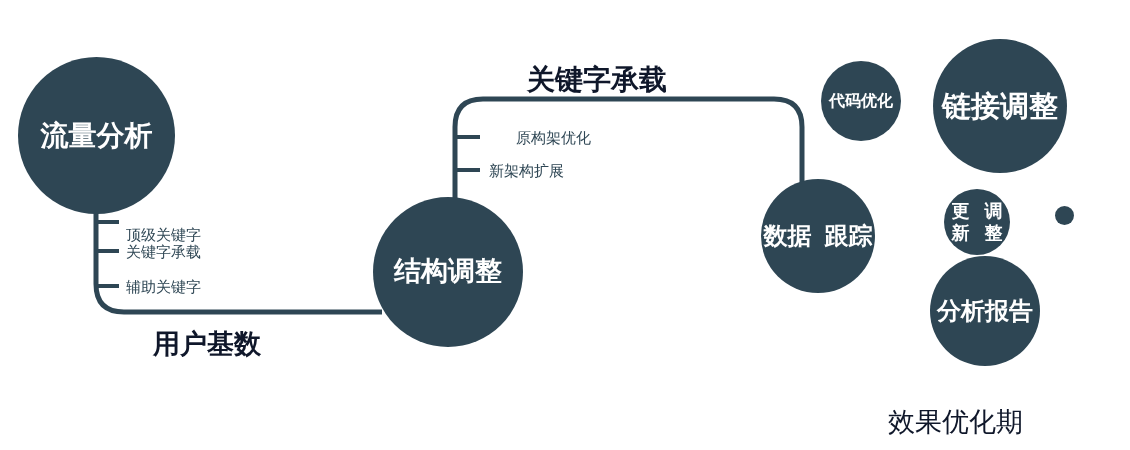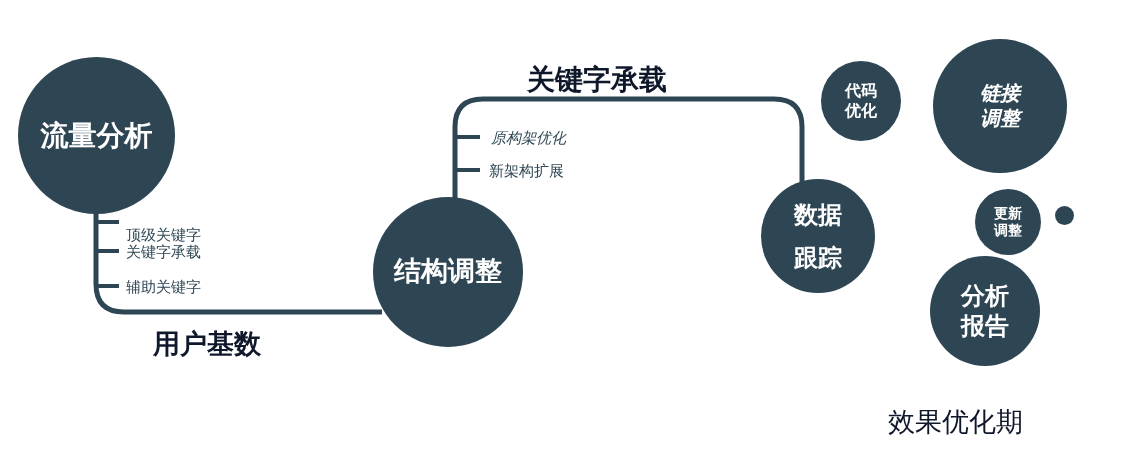--- a/index.html
+++ b/index.html
@@ -28,21 +28,21 @@
   }
   .connectors path.tick {
     stroke-width: 4;
   }
   .circle {
     position: absolute;
     border-radius: 50%;
     background: #2e4654;
     color: #ffffff;
     display: flex;
-    flex-direction: column;
+    flex-direction: row;
     align-items: center;
     justify-content: center;
     text-align: center;
     font-weight: bold;
     line-height: 1.25;
     z-index: 2;
   }
   .edge-label {
     position: absolute;
     color: #0f172a;
@@ -57,29 +57,29 @@
     white-space: nowrap;
   }
   .lbl-user-base   { left: 153px; top: 326px; font-size: 27px; font-weight: bold; }
   .lbl-keyword     { left: 527px; top: 61px;  font-size: 28px; font-weight: bold; }
   .lbl-stage       { left: 888px; top: 404px; font-size: 27px; text-align: center; }
 
   .c-traffic   { left: 18px;  top: 57px;  width: 157px; height: 157px; font-size: 28px; }
   .c-structure { left: 373px; top: 197px; width: 150px; height: 150px; font-size: 27px; }
   .c-tracking  { left: 761px; top: 179px; width: 114px; height: 114px; font-size: 24px; gap: 13px; }
   .c-code      { left: 821px; top: 61px;  width: 80px;  height: 80px;  font-size: 16px; }
-  .c-link      { left: 933px; top: 39px;  width: 134px; height: 134px; font-size: 20px; font-style: italic; }
-  .c-update    { left: 975px; top: 189px; width: 66px;  height: 66px;  font-size: 14px; }
+  .c-link      { left: 933px; top: 39px;  width: 134px; height: 134px; font-size: 29px; }
+  .c-update    { left: 944px; top: 189px; width: 66px;  height: 66px;  font-size: 18px; }
   .c-report    { left: 930px; top: 256px; width: 110px; height: 110px; font-size: 24px; }
   .c-dot       { left: 1055px; top: 206px; width: 19px; height: 19px; }
 
   .b-1 { left: 126px; top: 226px; }
   .b-2 { left: 126px; top: 243px; }
   .b-3 { left: 126px; top: 278px; }
-  .b-4 { left: 491px; top: 129px; font-style: italic; }
+  .b-4 { left: 516px; top: 129px; }
   .b-5 { left: 489px; top: 162px; }
 </style>
 </head>
 <body>
 
 <div class="canvas">
 
   <svg class="connectors" width="1130" height="450" viewBox="0 0 1130 450" aria-hidden="true">
     <path d="M 96 198 L 96 284 Q 96 312 124 312 L 382 312"></path>
     <path d="M 455 212 L 455 127 Q 455 99 483 99 L 774 99 Q 802 99 802 127 L 802 192"></path>

